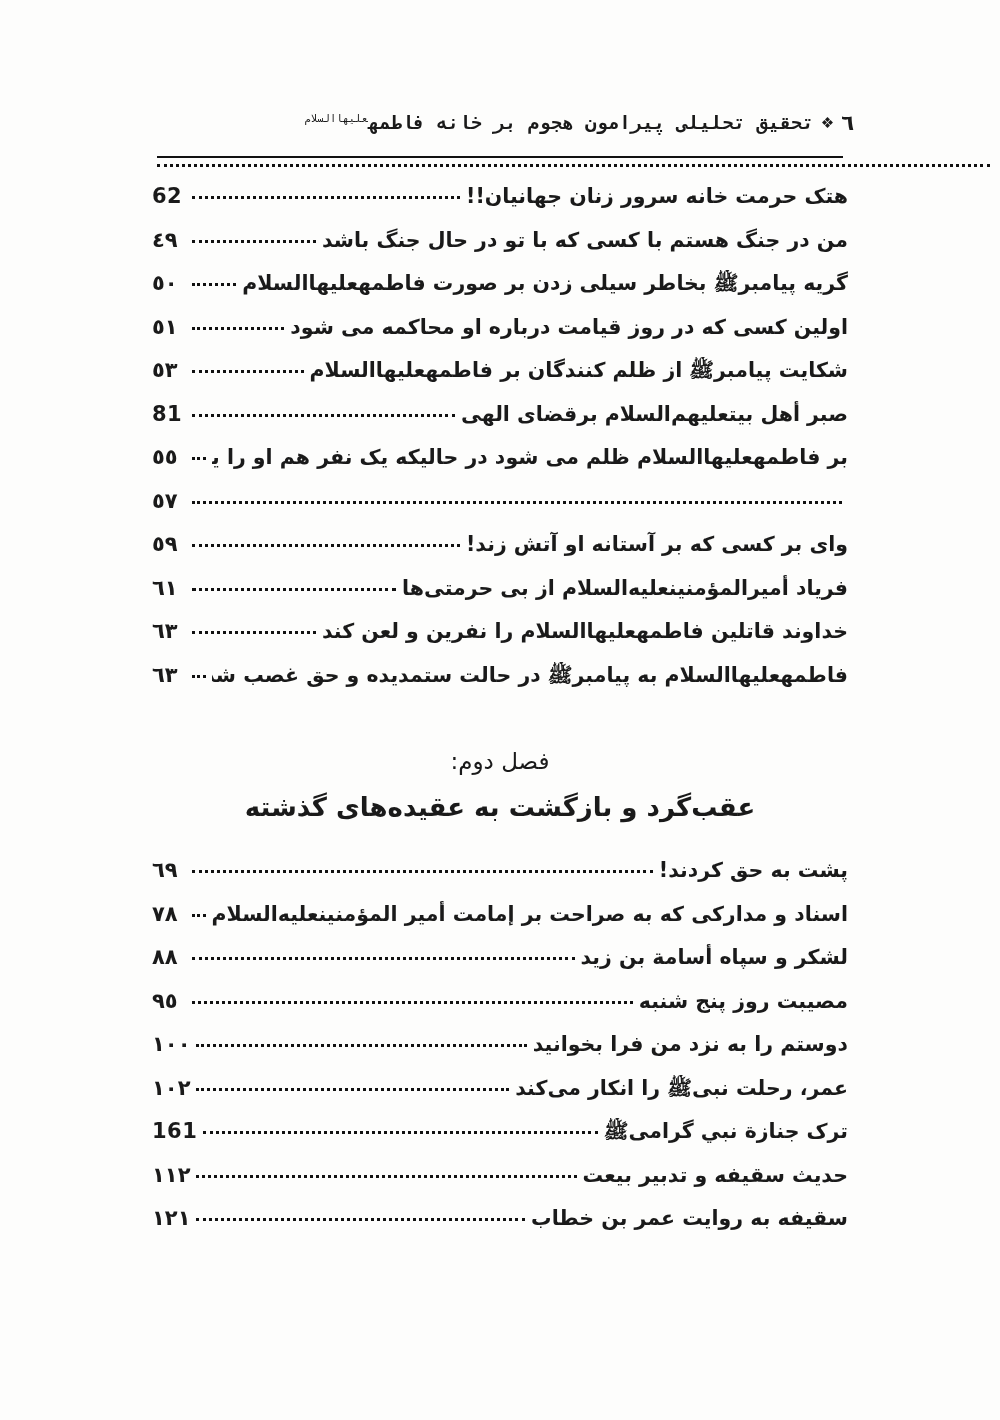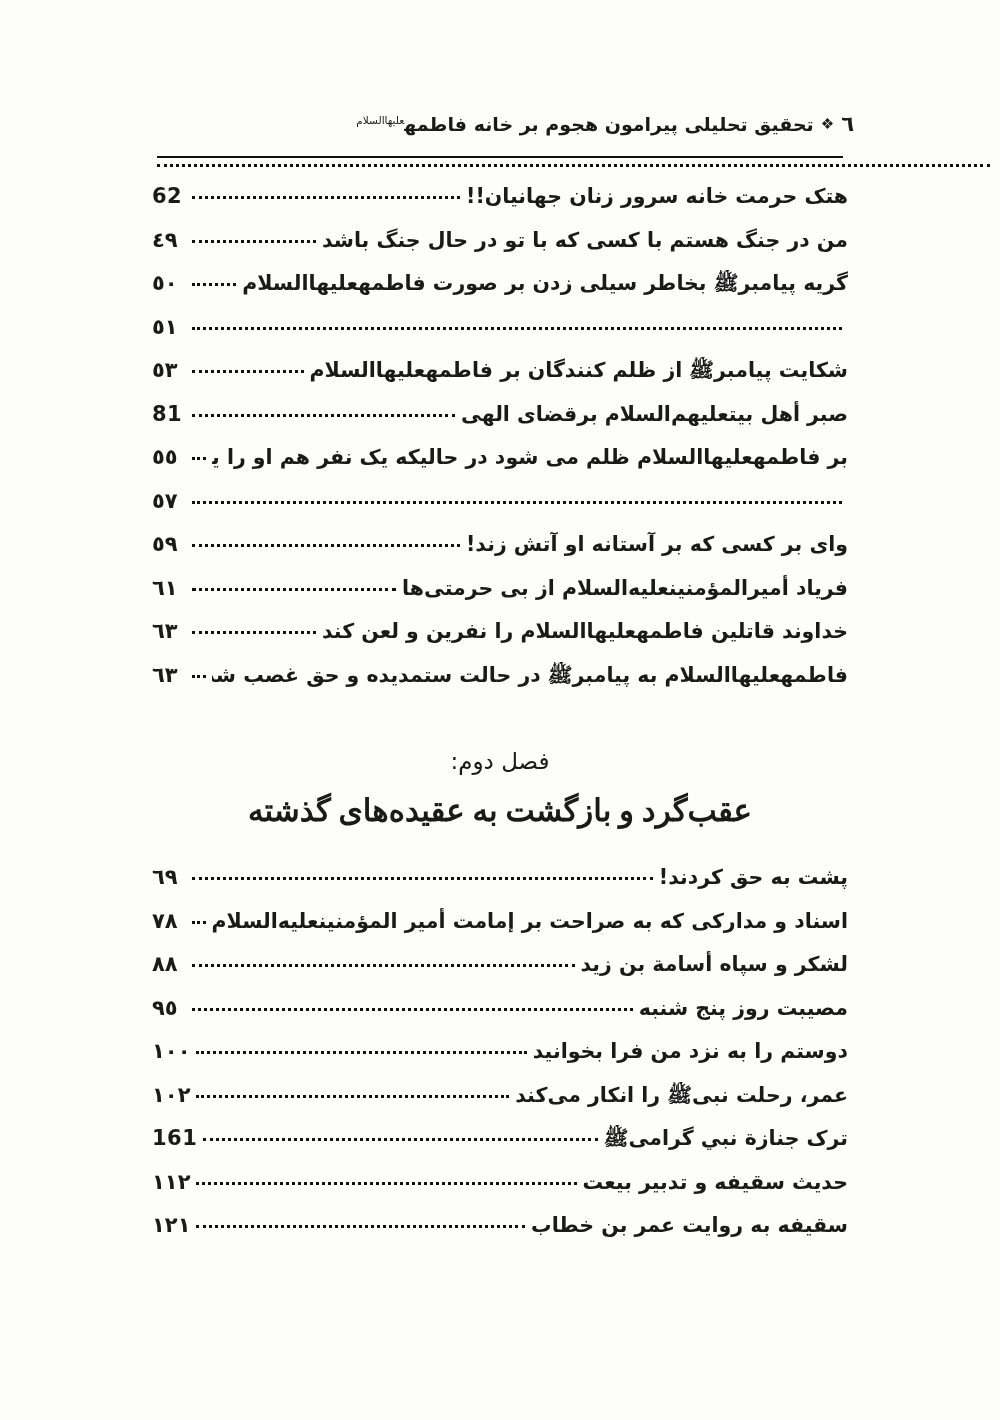--- a/index.html
+++ b/index.html
@@ -52,20 +52,21 @@
   .header-orn {
     font-size: 15px;
     line-height: 1;
     transform: translateY(-2px);
   }
   .header-title {
     font-size: 19px;
     font-weight: 700;
     white-space: nowrap;
     line-height: 1.1;
+    font-family: Liberation Mono, monospace;
   }
   .hon-sm {
     font-size: 10.5px;
     vertical-align: super;
     font-weight: 400;
     letter-spacing: -0.5px;
   }
 
   
   .rule-solid {
@@ -138,24 +139,23 @@
     text-align: center;
     direction: rtl;
   }
   .chapter-label {
     font-size: 23px;
     font-weight: 400;
     letter-spacing: 0.5px;
     margin-bottom: 18px;
   }
   .chapter-title {
-    font-size: 31px;
+    font-size: 26px;
     font-weight: 700;
     letter-spacing: 0.3px;
-    font-family: Liberation Serif, serif;
   }
 </style>
 </head>
 <body>
 
 <div class="page">
 
   <div class="header">
     <div class="header-inner">
       <span class="header-folio">٦</span>
@@ -179,20 +179,21 @@
           <span class="toc-title">من در جنگ هستم با کسی که با تو در حال جنگ باشد</span>
           <span class="toc-leader"></span>
           <span class="toc-page">٤٩</span>
         </div>
         <div class="toc-row">
           <span class="toc-title">گریه پیامبرﷺ بخاطر سیلی زدن بر صورت فاطمهعلیهاالسلام</span>
           <span class="toc-leader"></span>
           <span class="toc-page">٥٠</span>
         </div>
         <div class="toc-row">
+          <span class="toc-title">اولین کسی که در روز قیامت درباره او محاکمه می شود</span>
           <span class="toc-leader"></span>
           <span class="toc-page">٥١</span>
         </div>
         <div class="toc-row">
           <span class="toc-title">شکایت پیامبرﷺ از ظلم کنندگان بر فاطمهعلیهاالسلام</span>
           <span class="toc-leader"></span>
           <span class="toc-page">٥٣</span>
         </div>
         <div class="toc-row">
           <span class="toc-title">صبر أهل بیتعلیهم‌السلام برقضای الهی</span>

